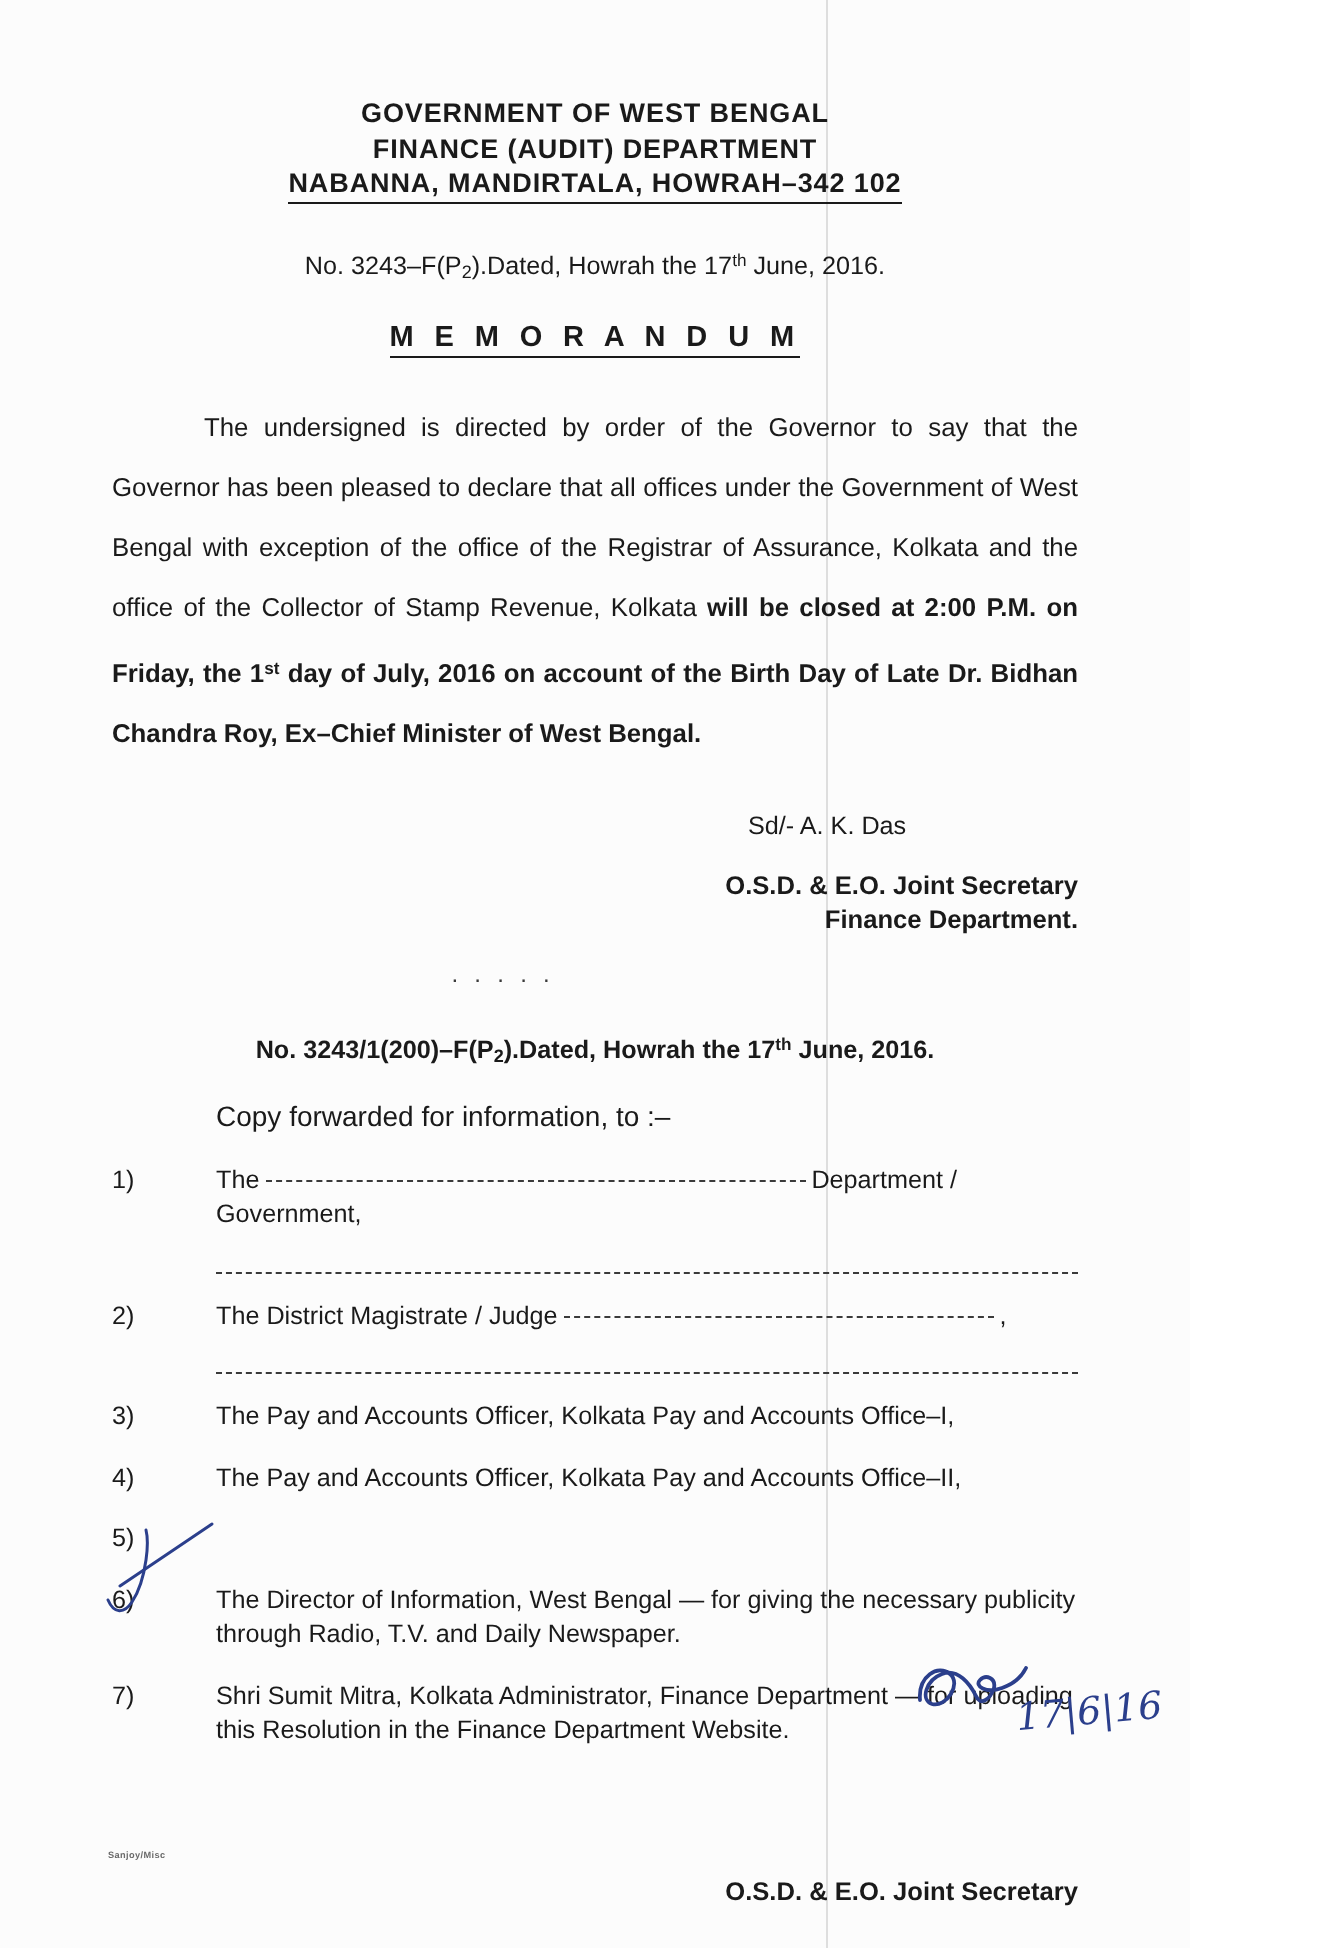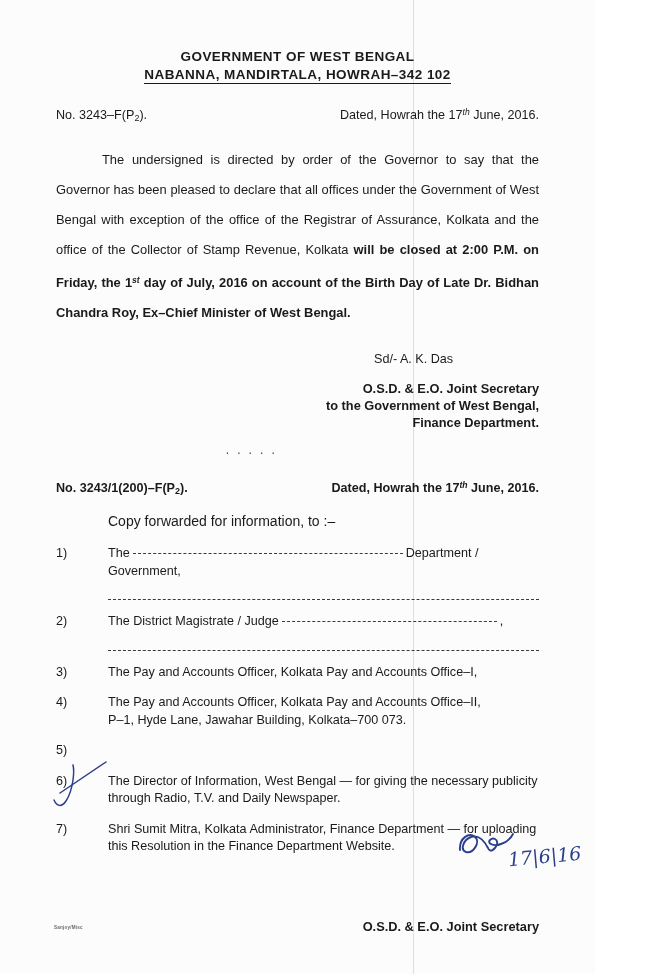--- a/index.html
+++ b/index.html
@@ -44,30 +44,30 @@
   }
   .letterhead .addr-line {
     display: inline-block;
     border-bottom: 1.6px solid #1a1a1a;
     padding-bottom: 0px;
   }
 
   
   .ref-row {
     display: flex;
-    justify-content: space-between;
+    justify-content: center;
     align-items: baseline;
     font-size: 12.6px;
     margin-top: 23px;
   }
   .ref-row.bold { font-weight: bold; }
   .ref-no { white-space: nowrap; }
   .ref-date { white-space: nowrap; }
   sub { font-size: 9px; vertical-align: -2px; }
-  sup { font-size: 8.6px; vertical-align: 4px; font-style: italic; }
+  sup { font-size: 8.6px; vertical-align: 4px; }
 
   .memo-title {
     text-align: center;
     font-size: 14.5px;
     font-weight: bold;
     letter-spacing: 3.2px;
     margin-top: 20px;
   }
   .memo-title span {
     border-bottom: 1.6px solid #1a1a1a;
@@ -173,35 +173,36 @@
 <body>
 
 <div id="page">
 
   <div class="scan-seam"></div>
 
   <div class="sheet">
 
     <div class="letterhead">
       <div>GOVERNMENT OF WEST BENGAL</div>
+      <div>FINANCE (AUDIT) DEPARTMENT</div>
       <div><span class="addr-line">NABANNA, MANDIRTALA, HOWRAH–342 102</span></div>
     </div>
 
     <div class="ref-row">
       <div class="ref-no"><span>No. 3243–F(P</span><sub>2</sub><span>).</span></div>
       <div class="ref-date"><span>Dated, Howrah the 17</span><sup>th</sup><span> June, 2016.</span></div>
     </div>
 
+    <div class="memo-title"><span>M E M O R A N D U M</span></div>
 
     <div class="body-para"><span>The undersigned is directed by order of the Governor to say that the Governor has been pleased to declare that all offices under the Government of West Bengal with exception of the office of the Registrar of Assurance, Kolkata and the office of the Collector of Stamp Revenue, Kolkata </span><b>will be closed at 2:00 P.M. on Friday, the 1</b><b><sup>st</sup></b><b> day of July, 2016 on account of the Birth Day of Late Dr. Bidhan Chandra Roy, Ex–Chief Minister of West Bengal.</b></div>
 
     <div class="sd-line">Sd/- A. K. Das</div>
     <div class="sign-block">
       <div>O.S.D. &amp; E.O. Joint Secretary</div>
-      <div>to the Government of West Bengal,</div>
       <div>Finance Department.</div>
     </div>
 
     <div class="dots-sep">. . . . .</div>
 
     <div class="ref-row bold">
       <div class="ref-no"><span>No. 3243/1(200)–F(P</span><sub>2</sub><span>).</span></div>
       <div class="ref-date"><span>Dated, Howrah the 17</span><sup>th</sup><span> June, 2016.</span></div>
     </div>
 
@@ -225,21 +226,20 @@
         <div class="num">3)</div>
         <div class="txt">
           <div>The Pay and Accounts Officer, Kolkata Pay and Accounts Office–I,</div>
         </div>
       </div>
 
       <div class="row">
         <div class="num">4)</div>
         <div class="txt">
           <div>The Pay and Accounts Officer, Kolkata Pay and Accounts Office–II,</div>
-          <div>P–1, Hyde Lane, Jawahar Building, Kolkata–700 073.</div>
         </div>
       </div>
 
       <div class="row">
         <div class="num">5)</div>
         <div class="txt">
         </div>
       </div>
 
       <div class="row">

